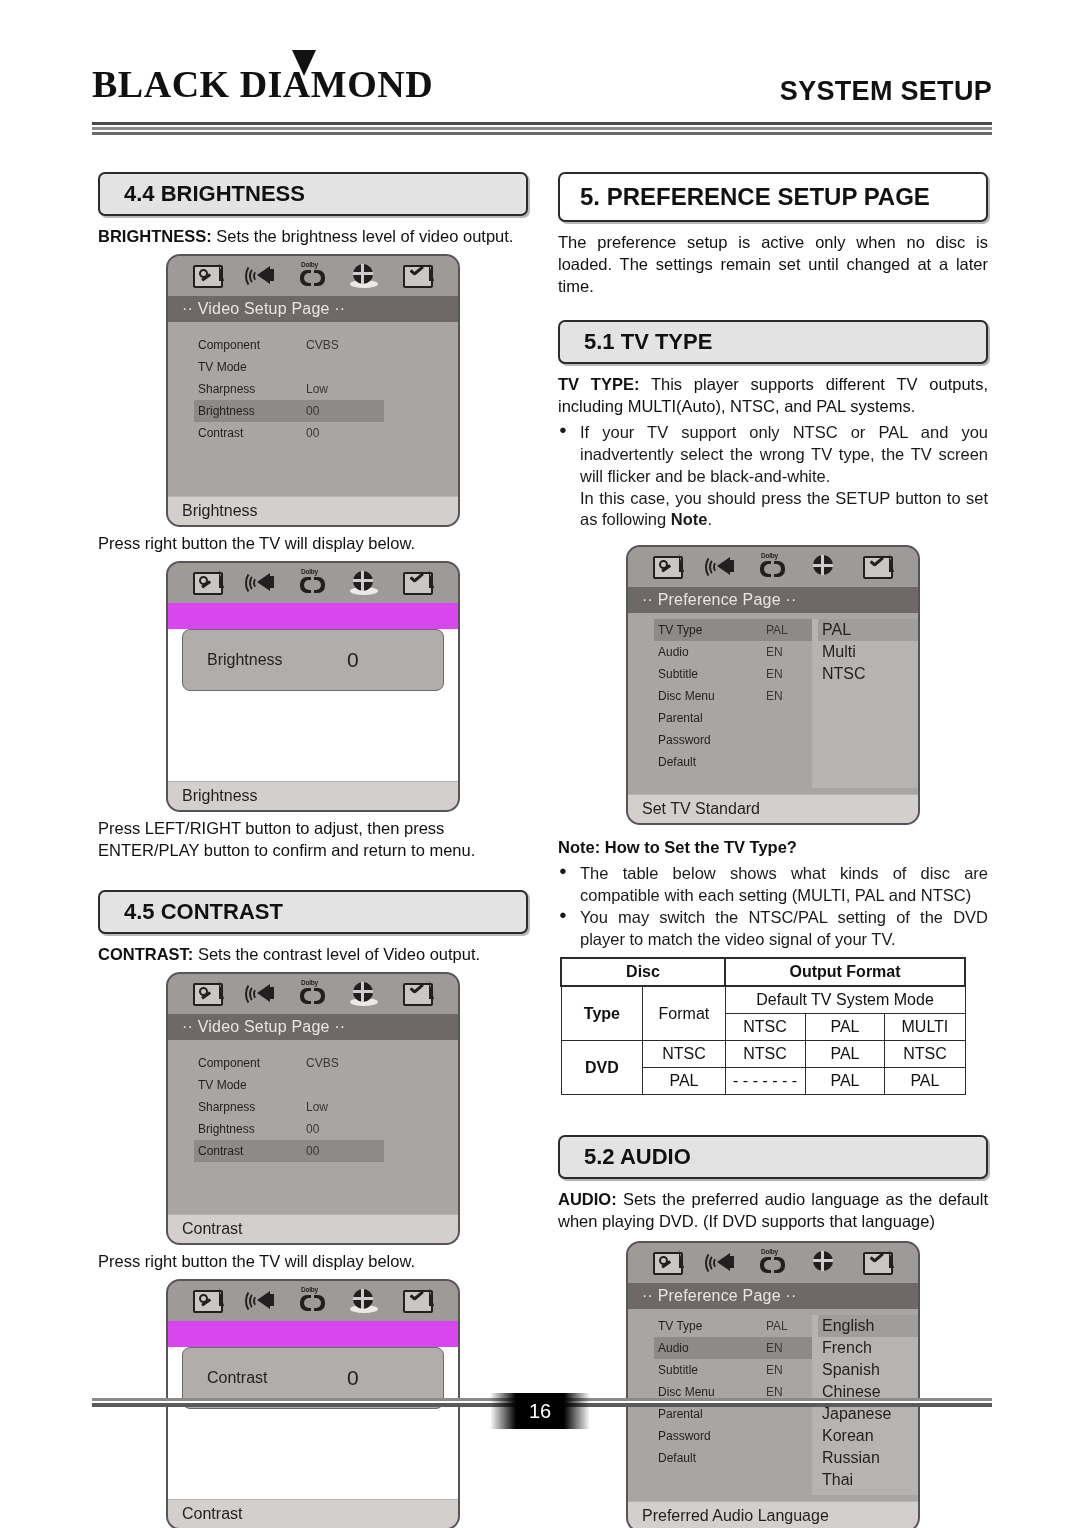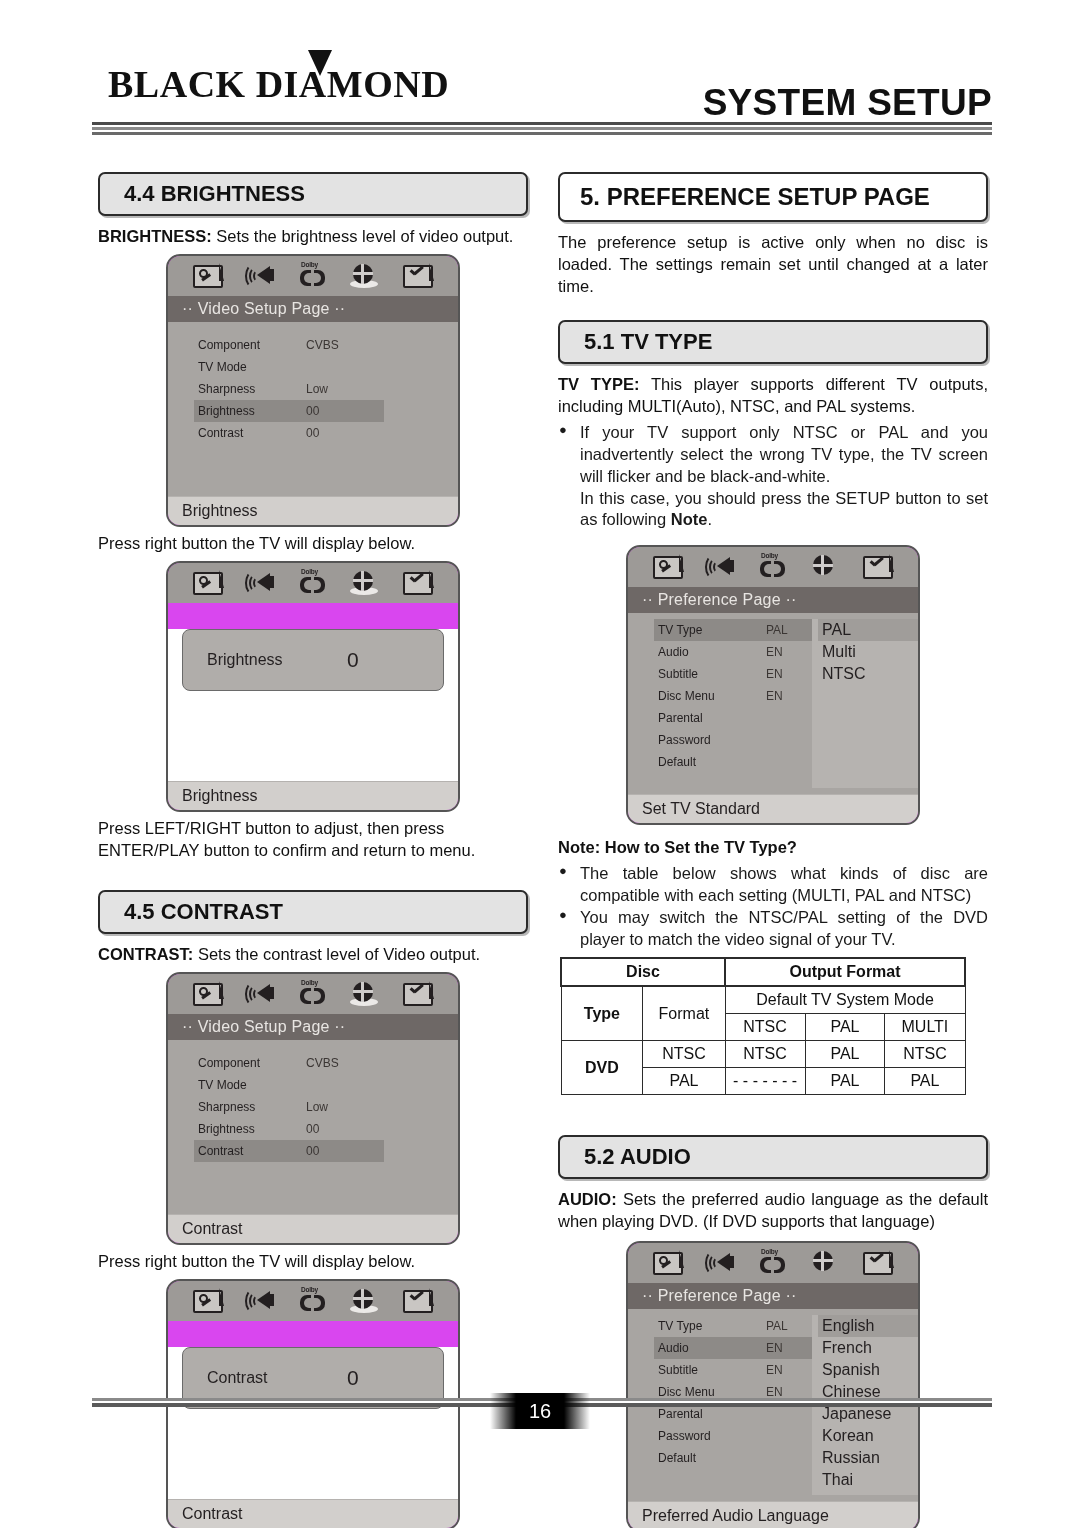--- a/index.html
+++ b/index.html
@@ -24,40 +24,40 @@
 
   
   .header {
     position: absolute;
     left: 92px; top: 62px;
     width: 900px;
     height: 72px;
   }
   .logo {
     position: absolute;
-    left: 16px; top: 0;
+    left: 0; top: 0;
     font-family: "Liberation Serif", serif;
     font-weight: bold;
     font-size: 38px;
     letter-spacing: 0.5px;
     color: #111;
     white-space: nowrap;
   }
   .logo-diamond {
     position: absolute;
     left: 200px; top: -12px;
     width: 0; height: 0;
     border-left: 12px solid transparent;
     border-right: 12px solid transparent;
     border-top: 26px solid #111;
   }
   .header-title {
     position: absolute;
-    right: 0; top: 20px;
-    font-size: 37px;
+    right: 0; top: 14px;
+    font-size: 27px;
     font-weight: bold;
     letter-spacing: 0.3px;
     color: #111;
     white-space: nowrap;
   }
   .rule-top {
     position: absolute;
     left: 92px; top: 122px;
     width: 900px;
   }

